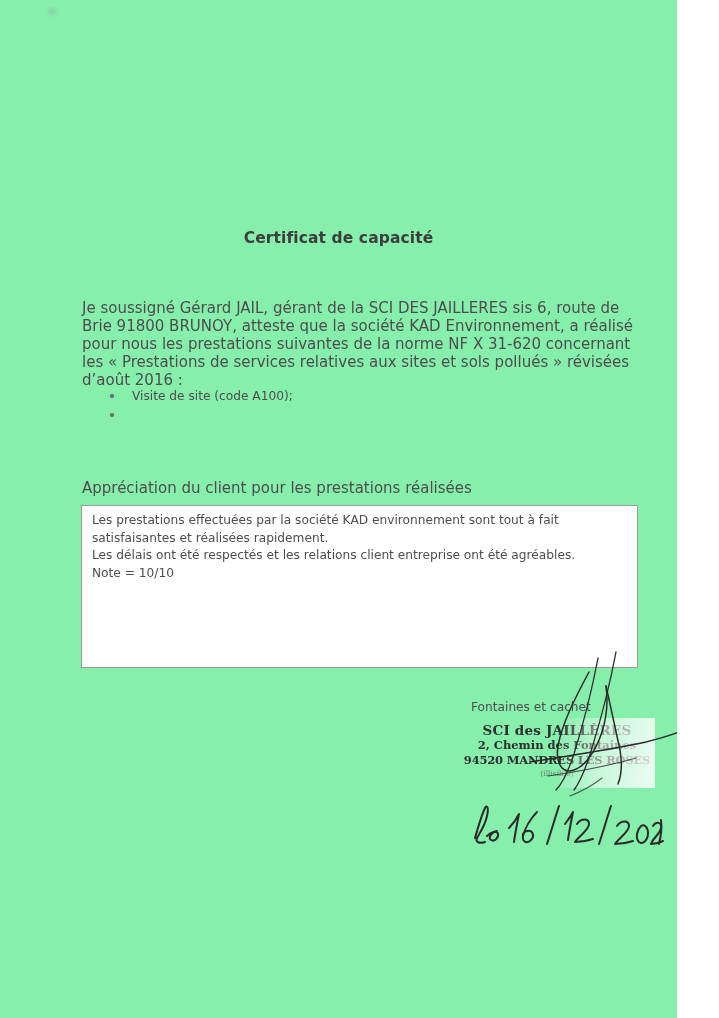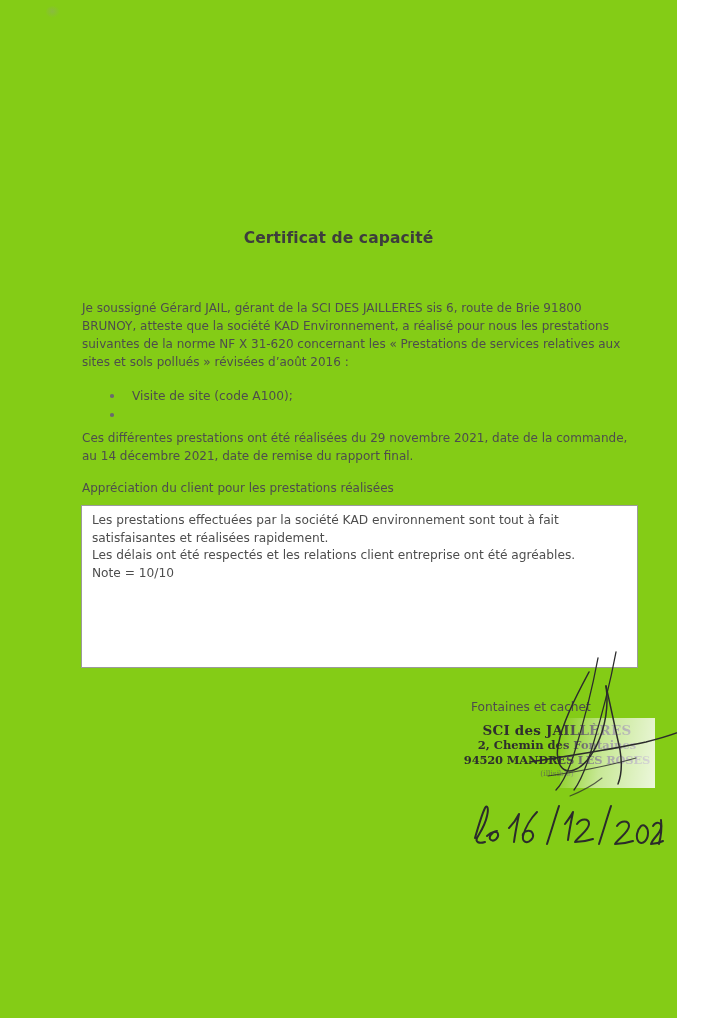--- a/index.html
+++ b/index.html
@@ -4,21 +4,21 @@
 <style>
   html, body {
     margin: 0;
     padding: 0;
     background: #ffffff;
   }
   .page {
     position: relative;
     width: 677px;
     height: 1018px;
-    background: #84cc16;
+    background: #86efac;
     overflow: hidden;
     font-family: "DejaVu Sans", sans-serif;
     color: #4d4d4d;
     -webkit-font-smoothing: antialiased;
   }
   
   .scan-speck {
     position: absolute;
     left: 46px;
     top: 6px;
@@ -48,21 +48,21 @@
     font-size: 15.5px;
     font-weight: bold;
     color: #3d3d3d;
     letter-spacing: 0.1px;
   }
 
   .para {
     position: absolute;
     left: 82px;
     width: 557px;
-    font-size: 12px;
+    font-size: 15px;
     line-height: 18px;
     color: #4d4d4d;
     text-align: left;
   }
   #para-intro { top: 299px; }
   #para-dates { top: 429px; }
   #para-appreciation-label { top: 479px; }
 
   .bullets {
     position: absolute;
@@ -186,21 +186,20 @@
   <ul class="bullets">
     <li>
       <span class="bullet-dot"></span>
       <span>Visite de site (code A100);</span>
     </li>
     <li>
       <span class="bullet-dot"></span>
     </li>
   </ul>
 
-  <div class="para" id="para-dates">Ces différentes prestations ont été réalisées du 29 novembre 2021, date de la commande, au 14 décembre 2021, date de remise du rapport final.</div>
 
   <div class="para" id="para-appreciation-label">Appréciation du client pour les prestations réalisées</div>
 
   <div class="appreciation-box">
     <div class="appreciation-text">Les prestations effectuées par la société KAD environnement sont tout à fait satisfaisantes et réalisées rapidement.
 Les délais ont été respectés et les relations client entreprise ont été agréables.
 Note = 10/10</div>
   </div>
 
   <div class="signature-label">Fontaines et cachet</div>

